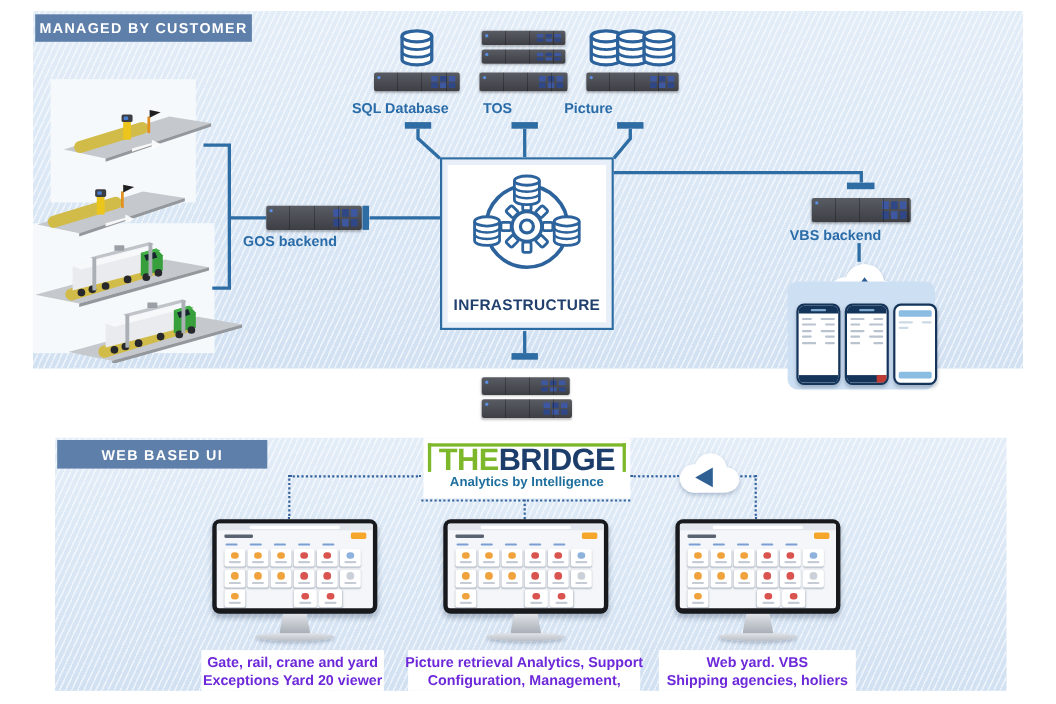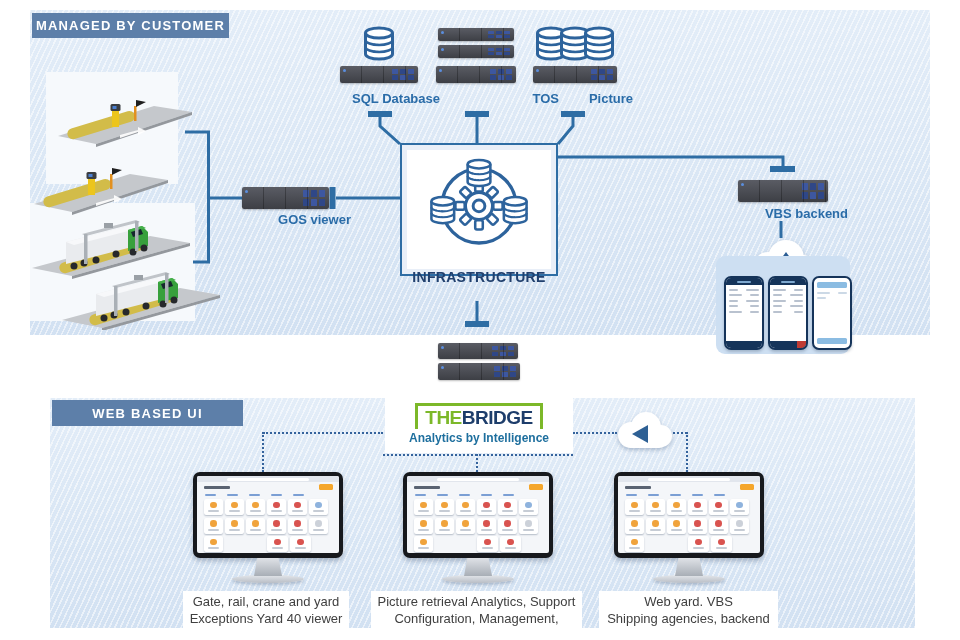--- a/index.html
+++ b/index.html
@@ -26,24 +26,24 @@
     border-radius:2px;box-shadow:0 1px 2px rgba(0,0,0,.25);}
   .rack::before{content:"";position:absolute;left:3px;top:3px;width:3px;height:3px;
     background:#5b8ede;border-radius:50%;}
   .rack::after{content:"";position:absolute;inset:0;
     background:repeating-linear-gradient(90deg,transparent 0 21px, rgba(0,0,0,.28) 21px 22px);}
   .leds{position:absolute;right:4px;top:3px;bottom:3px;width:22px;display:grid;
     grid-template-columns:1fr 1fr 1fr;gap:1.5px;}
   .leds i{background:#3d57a0;border-radius:.5px;}
   .leds i:nth-child(2n){background:#2f4787;}
 
-  .node-label{position:absolute;color:#2a6ca8;font-weight:bold;font-size:13px;text-align:right;}
-
-  
-  #infra-box{left:400px;top:143px;width:158px;height:133px;background:#fff;
+  .node-label{position:absolute;color:#2a6ca8;font-weight:bold;font-size:13px;text-align:left;}
+
+  
+  #infra-box{left:400px;top:143px;width:158px;height:157px;background:#fff;
     border:2.5px solid #2e6da4;box-shadow:inset 0 0 0 5px #e9eff8;box-sizing:border-box;}
   #infra-label{position:absolute;left:0;right:0;top:124px;text-align:center;
     color:#21406e;font-weight:bold;font-size:14px;letter-spacing:.3px;}
 
   
   .dot-h{position:absolute;height:0;border-top:2px dotted #35639c;}
   .dot-v{position:absolute;width:0;border-left:2px dotted #35639c;}
 
   
   .cloud{position:absolute;filter:drop-shadow(0 2px 2px rgba(60,90,130,.35));}
@@ -59,21 +59,21 @@
   .ph-row .a{width:9px;} .ph-row .b{width:13px;}
   .ph-foot{position:absolute;bottom:0;left:0;right:0;height:7px;background:#15345a;}
   .ph-foot .red{position:absolute;right:0;top:0;width:9px;height:7px;background:#bf3b34;}
   .ph-btn{height:6px;background:#8bbce2;margin:4px 3px 0;border-radius:1.5px;}
   .phone.light .ph-row i{background:#ccd9e6;}
 
   
   #logo-box{left:385px;top:398px;width:188px;height:55px;background:#fff;
     display:flex;flex-direction:column;align-items:center;justify-content:flex-start;padding-top:5px;box-sizing:border-box;}
   #logo-mark{border:3px solid #7cb829;border-bottom:none;padding:0 7px;line-height:23px;
-    font-size:19px;font-weight:800;letter-spacing:-.5px;}
+    font-size:28px;font-weight:800;letter-spacing:-.5px;}
   .logo-the{color:#7cb829;} .logo-bridge{color:#1d3d6b;}
   #logo-sub{margin-top:2px;font-size:12px;font-weight:bold;color:#1e6f9e;}
 
   
   .monitor{position:absolute;width:150px;}
   .bezel{height:86px;background:#17191d;border-radius:7px;padding:4px 4px 5px;box-sizing:border-box;
     box-shadow:0 3px 5px rgba(40,60,90,.3);}
   .m-screen{position:relative;width:100%;height:100%;background:#f4f6f9;border-radius:2px;overflow:hidden;}
   .neck{width:28px;height:18px;margin:0 auto;background:linear-gradient(#dfe2e7,#a8aeb6);
     clip-path:polygon(12% 0,88% 0,100% 100%,0 100%);}
@@ -91,21 +91,21 @@
   .sc-row{display:flex;gap:2px;margin-bottom:2.5px;}
   .sc-card{width:19px;height:16px;background:#fff;border-radius:2px;
     box-shadow:0 1px 1.5px rgba(40,60,90,.3);}
   .sc-card.wide{width:21px;}
   .sc-card.empty{visibility:hidden;}
   .sc-card i{display:block;width:6.5px;height:6.5px;border-radius:50%;margin:2.5px auto 2px;}
   .sc-card b{display:block;width:11px;height:2px;background:#c6ccd5;border-radius:1px;margin:0 auto;}
 
   
   .caption{position:absolute;background:#fff;display:flex;flex-direction:column;
-    align-items:center;justify-content:center;color:#404040;font-weight:normal;font-size:13px;
+    align-items:center;justify-content:center;color:#6d28d9;font-weight:bold;font-size:13px;
     line-height:17px;white-space:nowrap;}
 </style>
 </head>
 <body>
 
 <div id="canvas">
 
   <svg width="0" height="0" style="position:absolute">
     <defs>
       <g id="cyl">
@@ -286,21 +286,21 @@
   <div class="rack" style="left:242px;top:187px;width:87px;height:22px">
     <span class="leds">
         <i></i>
         <i></i>
         <i></i>
         <i></i>
         <i></i>
         <i></i>
       </span>
     </div>
-  <div class="node-label" style="left:221px;top:212px;width:130px">GOS viewer</div>
+  <div class="node-label" style="left:221px;top:212px;width:130px">GOS backend</div>
 
   <div class="rack" style="left:738px;top:180px;width:90px;height:22px">
     <span class="leds">
         <i></i>
         <i></i>
         <i></i>
         <i></i>
         <i></i>
         <i></i>
       </span>
@@ -699,24 +699,24 @@
             </div>
           </div>
         </div>
       </div>
     <div class="neck"></div>
     <div class="base"></div>
   </div>
 
   <div class="caption" style="left:183px;top:591px;width:166px;height:37px">
     <div>Gate, rail, crane and yard</div>
-    <div>Exceptions Yard 40 viewer</div>
+    <div>Exceptions Yard 20 viewer</div>
   </div>
   <div class="caption" style="left:371px;top:591px;width:211px;height:37px">
     <div>Picture retrieval Analytics, Support</div>
     <div>Configuration, Management,</div>
   </div>
   <div class="caption" style="left:599px;top:591px;width:179px;height:37px">
     <div>Web yard. VBS</div>
-    <div>Shipping agencies, backend</div>
+    <div>Shipping agencies, holiers</div>
   </div>
 
 </div>
 
 </body></html>

